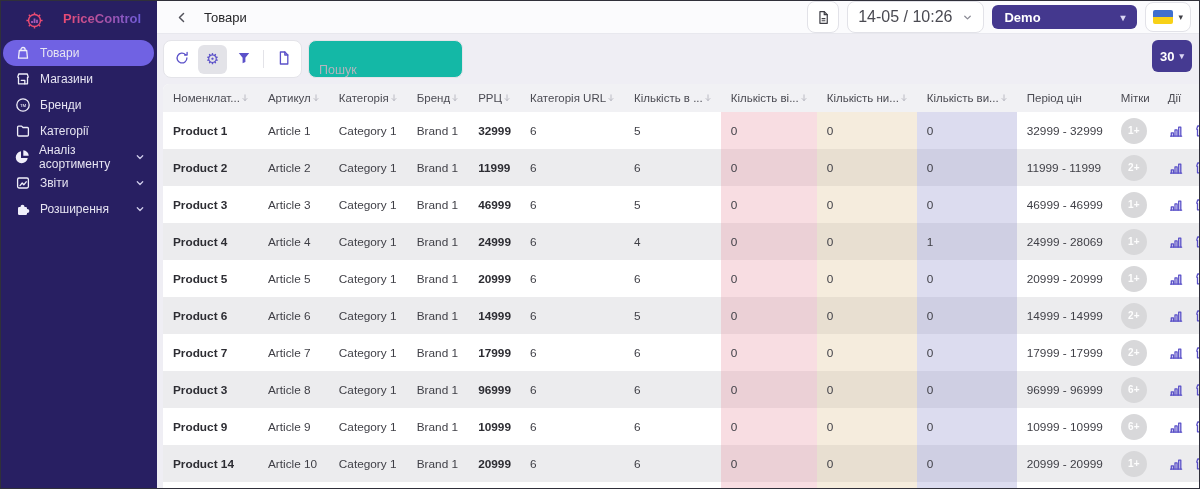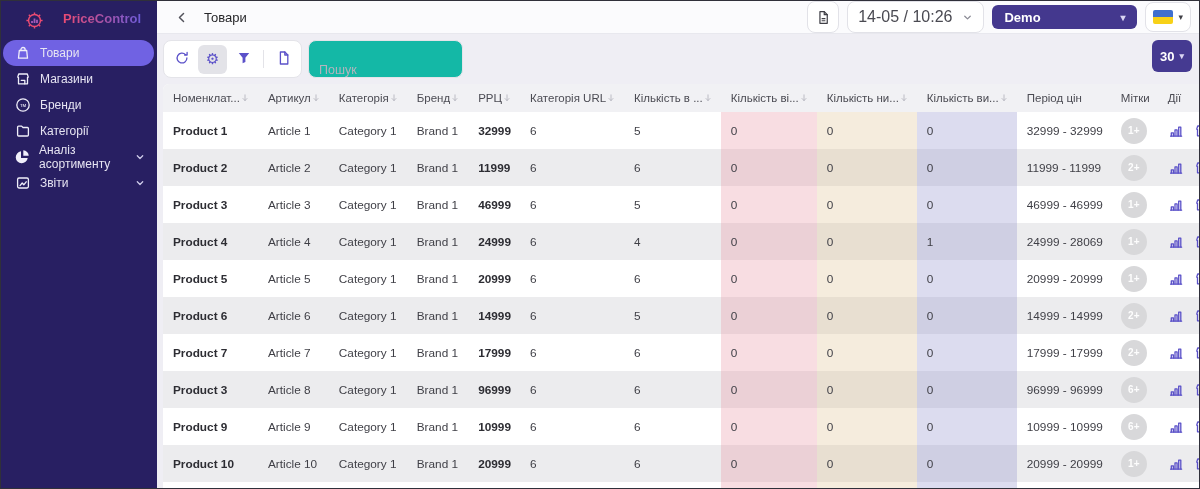--- a/index.html
+++ b/index.html
@@ -134,20 +134,37 @@
           </span>
         </div>
         <div class="nav-item">
           <span class="nav-ic">
             <svg width="16" height="16" viewBox="0 0 16 16" fill="none" stroke="currentColor" stroke-width="1.3" stroke-linecap="round" stroke-linejoin="round">
               <rect x="2.6" y="3" width="10.8" height="10" rx="1.4"></rect>
               <path d="M5 10.6l2.2-2.6 1.6 1.8 2.4-3"></path>
             </svg>
           </span>
           <span class="nav-label">Звіти</span>
+          <span class="nav-chev">
+            <svg width="12" height="12" viewBox="0 0 16 16" fill="none" stroke="currentColor" stroke-width="1.7" stroke-linecap="round" stroke-linejoin="round">
+              <path d="M4.4 6.4 8 10l3.6-3.6"></path>
+            </svg>
+          </span>
+        </div>
+        <div class="nav-item">
+          <span class="nav-ic">
+            <svg width="16" height="16" viewBox="0 0 16 16" fill="none" stroke="currentColor" stroke-width="1.3" stroke-linecap="round" stroke-linejoin="round">
+              <g fill="currentColor" stroke="none">
+                <rect x="3" y="6" width="9" height="8" rx="1.2"></rect>
+                <circle cx="7.5" cy="5.8" r="2"></circle>
+                <circle cx="12.3" cy="10" r="2"></circle>
+              </g>
+            </svg>
+          </span>
+          <span class="nav-label">Розширення</span>
           <span class="nav-chev">
             <svg width="12" height="12" viewBox="0 0 16 16" fill="none" stroke="currentColor" stroke-width="1.7" stroke-linecap="round" stroke-linejoin="round">
               <path d="M4.4 6.4 8 10l3.6-3.6"></path>
             </svg>
           </span>
         </div>
       </nav>
   </aside>
 
   <div class="main">
@@ -650,21 +667,21 @@
                       <svg width="16" height="16" viewBox="0 0 16 16" fill="none" stroke="currentColor" stroke-width="1.3" stroke-linecap="round" stroke-linejoin="round">
                         <path d="M2.7 6.1 3.7 3h8.6l1 3.1"></path>
                         <path d="M3.5 6.3v6.5h9V6.3"></path>
                         <path d="M6.2 9.3h3.6v3.5"></path>
                       </svg>
                     </span>
                   </div>
                 </td>
               </tr>
               <tr>
-                <td class="c0">Product 10</td>
+                <td class="c0">Product 14</td>
                 <td>Article 10</td>
                 <td>Category 1</td>
                 <td>Brand 1</td>
                 <td class=" bold">20999</td>
                 <td>6</td>
                 <td>6</td>
                 <td class=" tint-pink">0</td>
                 <td class=" tint-beige">0</td>
                 <td class=" tint-lavender">0</td>
                 <td>20999 - 20999</td>

